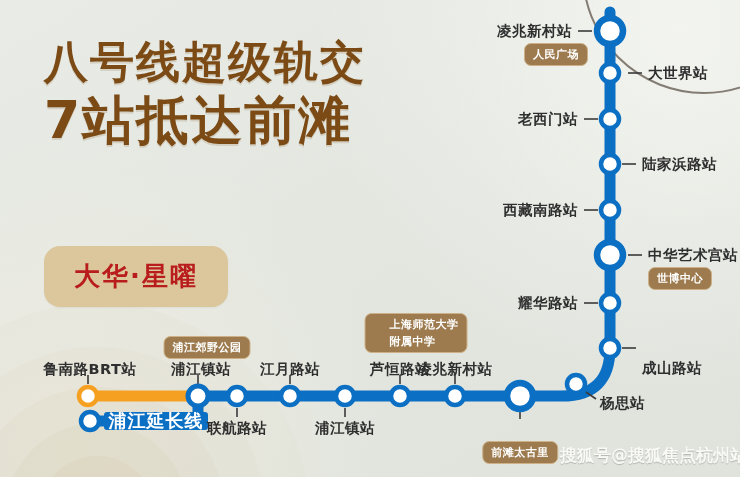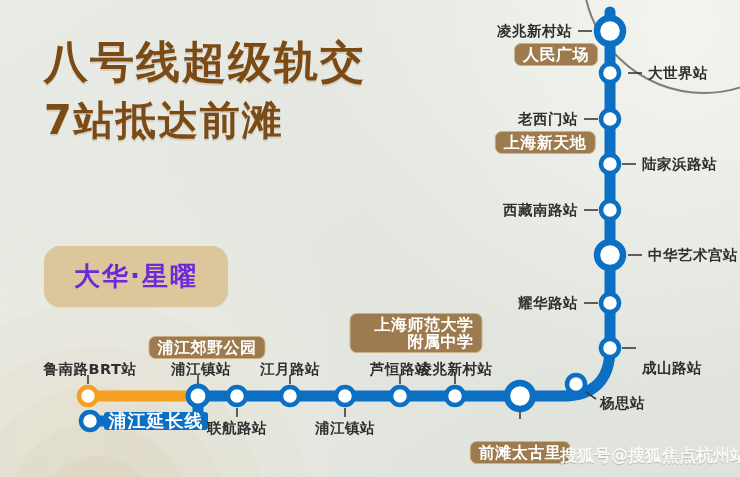--- a/index.html
+++ b/index.html
@@ -36,52 +36,52 @@
 
   
   .headline{position:absolute;left:44px;top:36px;}
   .headline .l1,.headline .l2{
     color:#7b4a15;font-weight:bold;letter-spacing:2px;
     font-family:"DejaVu Sans","Liberation Sans",sans-serif;
     text-shadow:0 2px 0 rgba(120,74,22,.16);
     white-space:nowrap;
   }
   .headline .l1{font-size:44px;line-height:52px;}
-  .headline .l2{font-size:40px;line-height:52px;margin-top:6px;}
+  .headline .l2{font-size:52px;line-height:52px;margin-top:6px;}
 
   
   .brand{
     position:absolute;left:44px;top:246px;
     background:#dcc79c;border-radius:16px;
     padding:13px 30px;box-shadow:0 1px 2px rgba(0,0,0,.05);
   }
   .brand span{
-    color:#6d28d9;font-size:26px;font-weight:bold;letter-spacing:2px;
+    color:#b91c1c;font-size:26px;font-weight:bold;letter-spacing:2px;
     font-family:"DejaVu Sans","Liberation Sans",sans-serif;white-space:nowrap;
   }
 
   
   svg.metro{position:absolute;left:0;top:0;width:740px;height:477px;overflow:visible;}
 
   
   .sname{
     position:absolute;color:#2f2f2f;font-size:14.5px;font-weight:bold;
     font-family:"DejaVu Sans","Liberation Sans",sans-serif;white-space:nowrap;
     letter-spacing:.5px;
   }
   .sname.r{transform:translate(0,-50%);}
   .sname.l{transform:translate(-100%,-50%);}
   .sname.c{transform:translate(-50%,0);}
 
   
   .badge{
     position:absolute;background:#9d7b4f;border:1.6px solid #cdb087;border-radius:7px;
-    padding:2px 8px;color:#ffffff;font-size:16px;font-weight:bold;letter-spacing:.5px;
-    font-family:"DejaVu Sans","Liberation Sans",sans-serif;white-space:nowrap;
-    line-height:17px;text-align:right;
+    padding:2px 8px;color:#ffffff;font-size:11px;font-weight:bold;letter-spacing:.5px;
+    font-family:"DejaVu Sans","Liberation Sans",sans-serif;white-space:nowrap;
+    line-height:17px;text-align:left;
   }
   .badge.c{transform:translate(-50%,0);}
   .badge.two{line-height:17px;padding:2px 8px;}
   .badge .b2{display:block;}
 
   
   .bluelabel{
     position:absolute;color:#ffffff;font-size:18px;font-weight:bold;letter-spacing:1px;
     font-family:"DejaVu Sans","Liberation Sans",sans-serif;white-space:nowrap;
     transform:translate(-50%,-50%);
@@ -173,27 +173,27 @@
   </svg>
 
   <div class="bluelabel" style="left:156px;top:421px;">浦江延长线</div>
 
   <div class="sname l" style="left:572px;top:31px;">凌兆新村站</div>
   <div class="badge c" style="left:556px;top:43px;">人民广场</div>
 
   <div class="sname r" style="left:648px;top:73px;">大世界站</div>
 
   <div class="sname l" style="left:578px;top:119px;">老西门站</div>
-  <div class="badge c" style="left:545px;top:131px;">上海新天地</div>
 
   <div class="sname r" style="left:642px;top:164px;">陆家浜路站</div>
 
   <div class="sname r" style="left:648px;top:255px;">中华艺术宫站</div>
 
   <div class="sname l" style="left:578px;top:210px;">西藏南路站</div>
+  <div class="badge" style="left:648px;top:267px;">世博中心</div>
 
   <div class="sname l" style="left:578px;top:303px;">耀华路站</div>
 
   <div class="sname r" style="left:642px;top:368px;">成山路站</div>
 
   <div class="sname r" style="left:600px;top:403px;">杨思站</div>
 
   <div class="badge c" style="left:520px;top:441px;">前滩太古里</div>
 
   <div class="sname c" style="left:455px;top:360px;">凌兆新村站</div>

